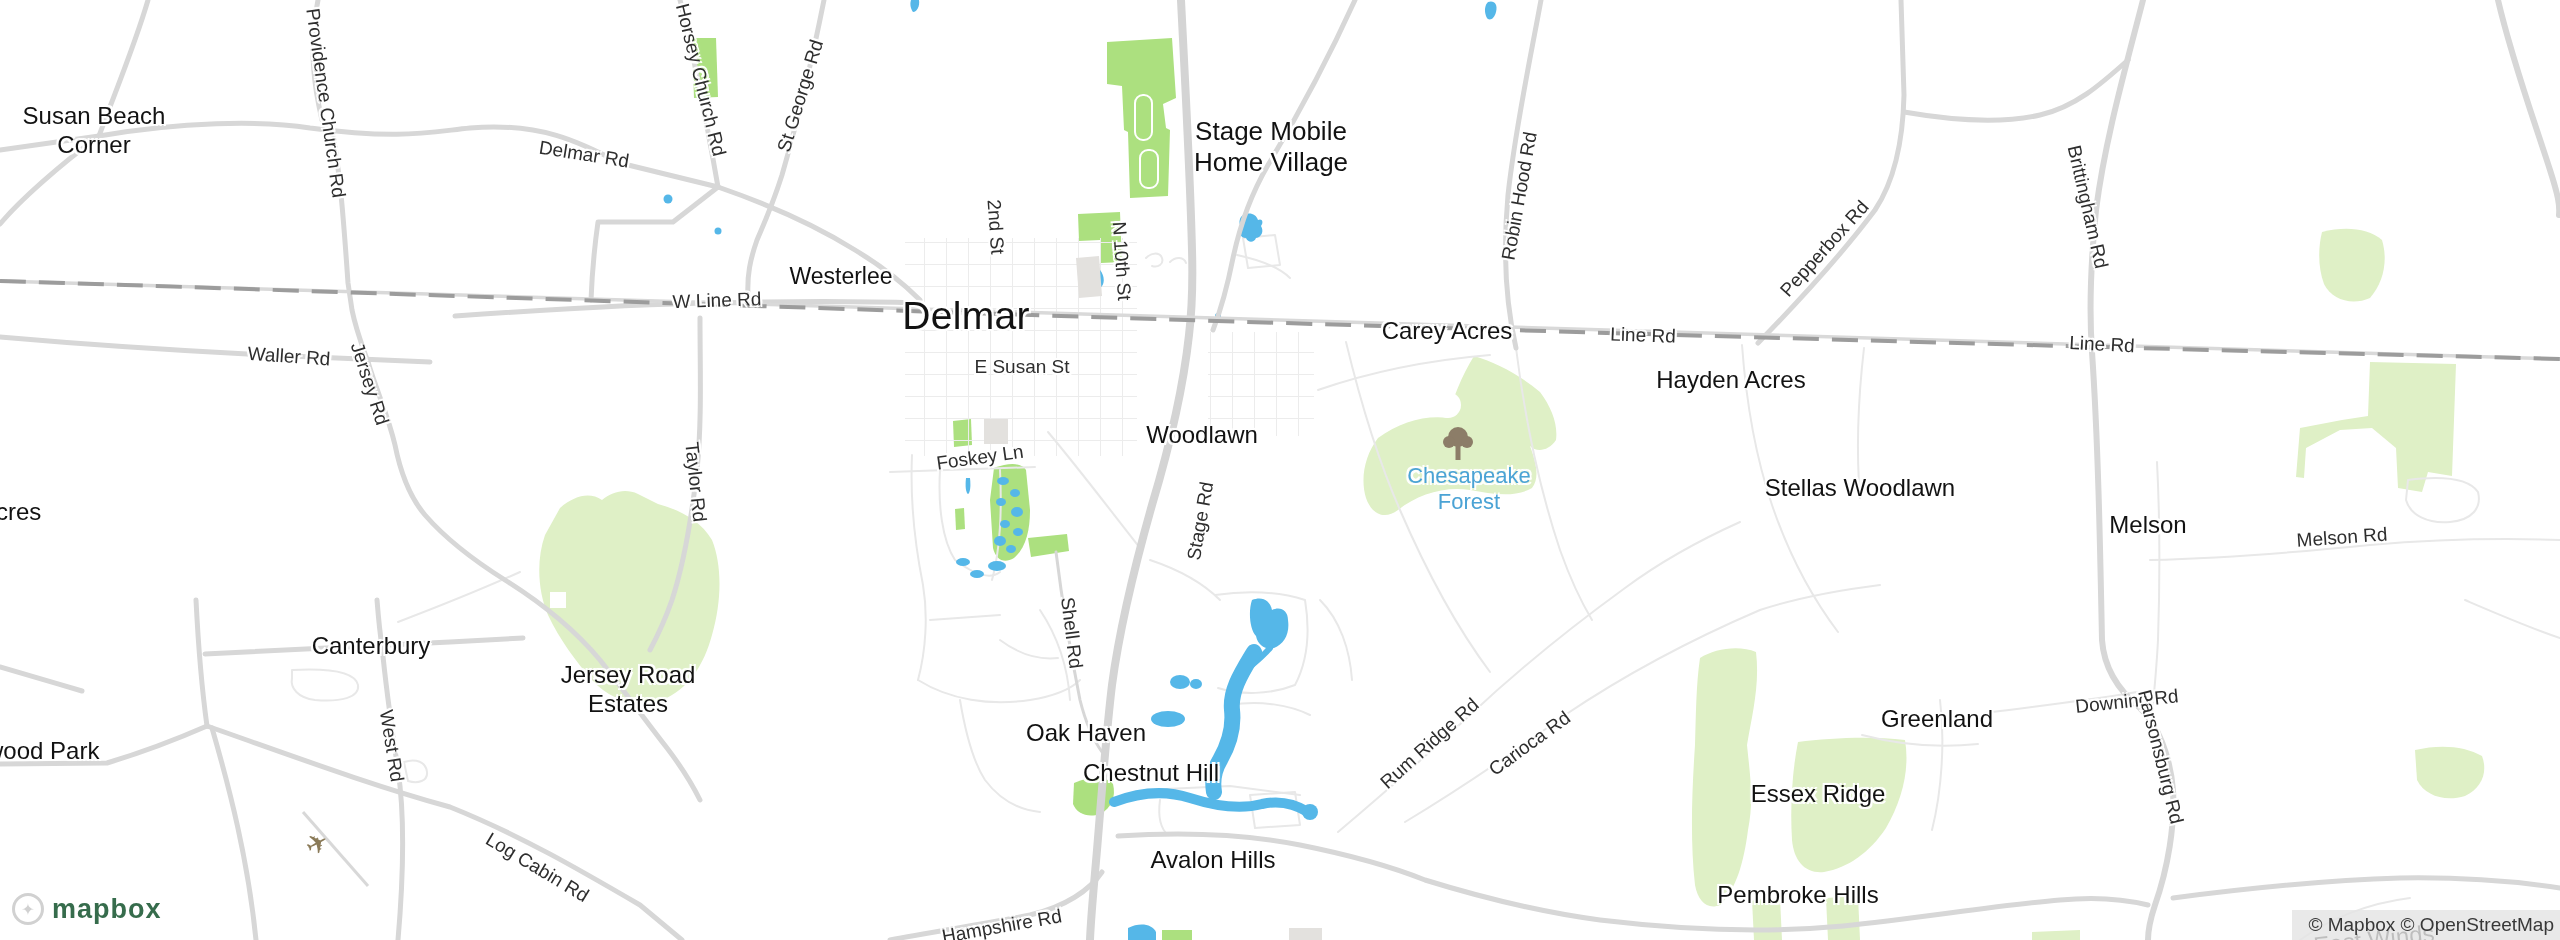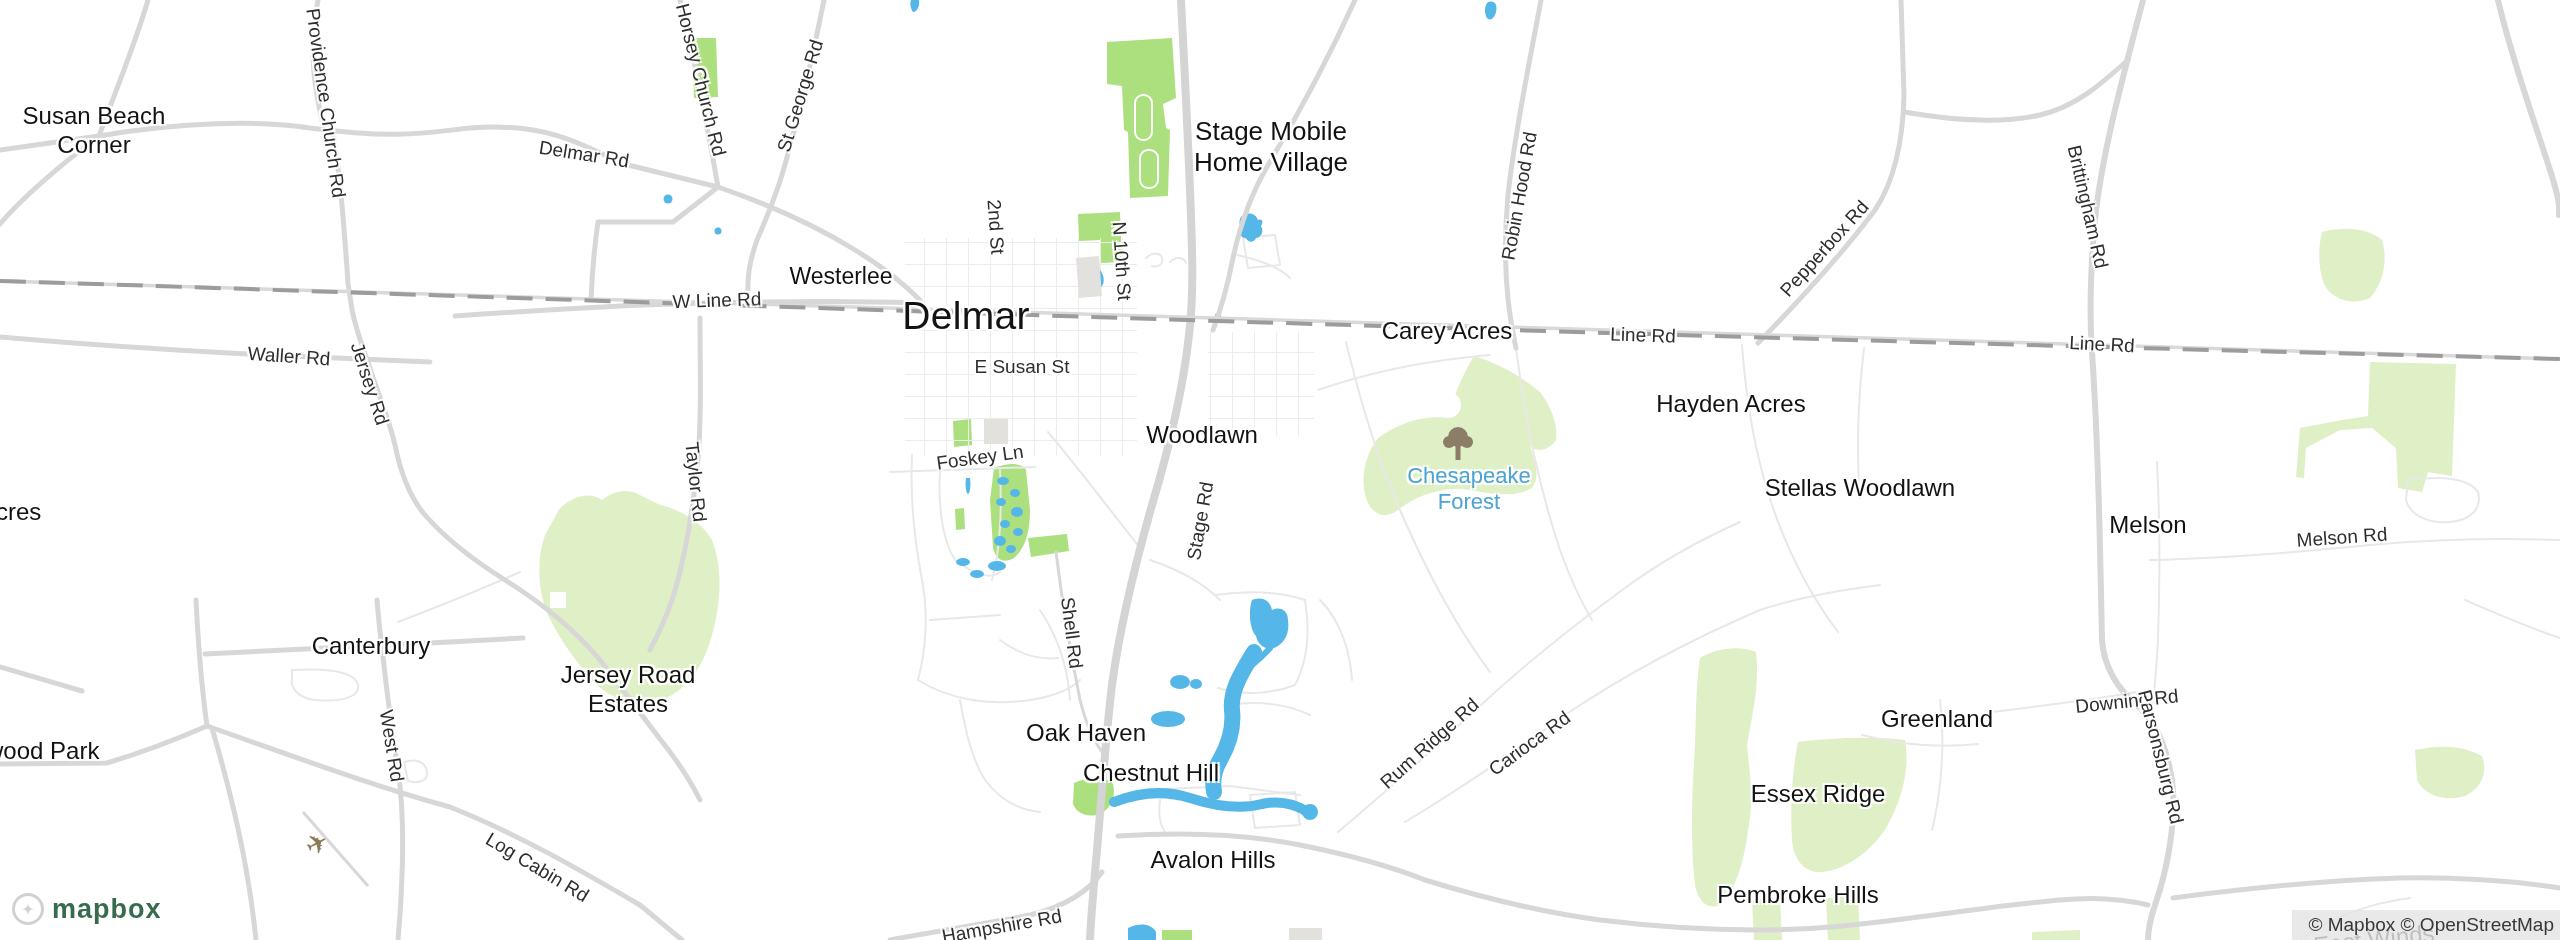--- a/index.html
+++ b/index.html
@@ -200,21 +200,21 @@
   </g>
 </svg>
 
 <div class="lbl town" style="left:94px;top:131px;transform:translate(-50%,-50%);">Susan Beach
 Corner</div>
 <div class="lbl town" style="left:841px;top:277px;transform:translate(-50%,-50%);font-size:23px;">Westerlee</div>
 <div class="lbl town-big" style="left:966px;top:316px;transform:translate(-50%,-50%);">Delmar</div>
 <div class="lbl town" style="left:1271px;top:147px;transform:translate(-50%,-50%);font-size:26px;">Stage Mobile
 Home Village</div>
 <div class="lbl town" style="left:1447px;top:331px;transform:translate(-50%,-50%);">Carey Acres</div>
-<div class="lbl town" style="left:1731px;top:380px;transform:translate(-50%,-50%);margin-top:24px;">Hayden Acres</div>
+<div class="lbl town" style="left:1731px;top:380px;transform:translate(-50%,-50%);">Hayden Acres</div>
 <div class="lbl town" style="left:1202px;top:435px;transform:translate(-50%,-50%);">Woodlawn</div>
 <div class="lbl town" style="left:1860px;top:488px;transform:translate(-50%,-50%);">Stellas Woodlawn</div>
 <div class="lbl town" style="left:2148px;top:525px;transform:translate(-50%,-50%);">Melson</div>
 <div class="lbl town" style="left:371px;top:646px;transform:translate(-50%,-50%);">Canterbury</div>
 <div class="lbl town" style="left:628px;top:690px;transform:translate(-50%,-50%);">Jersey Road
 Estates</div>
 <div class="lbl town" style="left:1086px;top:733px;transform:translate(-50%,-50%);">Oak Haven</div>
 <div class="lbl town" style="left:1151px;top:773px;transform:translate(-50%,-50%);text-align:right;">Chestnut Hill</div>
 <div class="lbl town" style="left:1213px;top:860px;transform:translate(-50%,-50%);">Avalon Hills</div>
 <div class="lbl town" style="left:1937px;top:719px;transform:translate(-50%,-50%);">Greenland</div>

